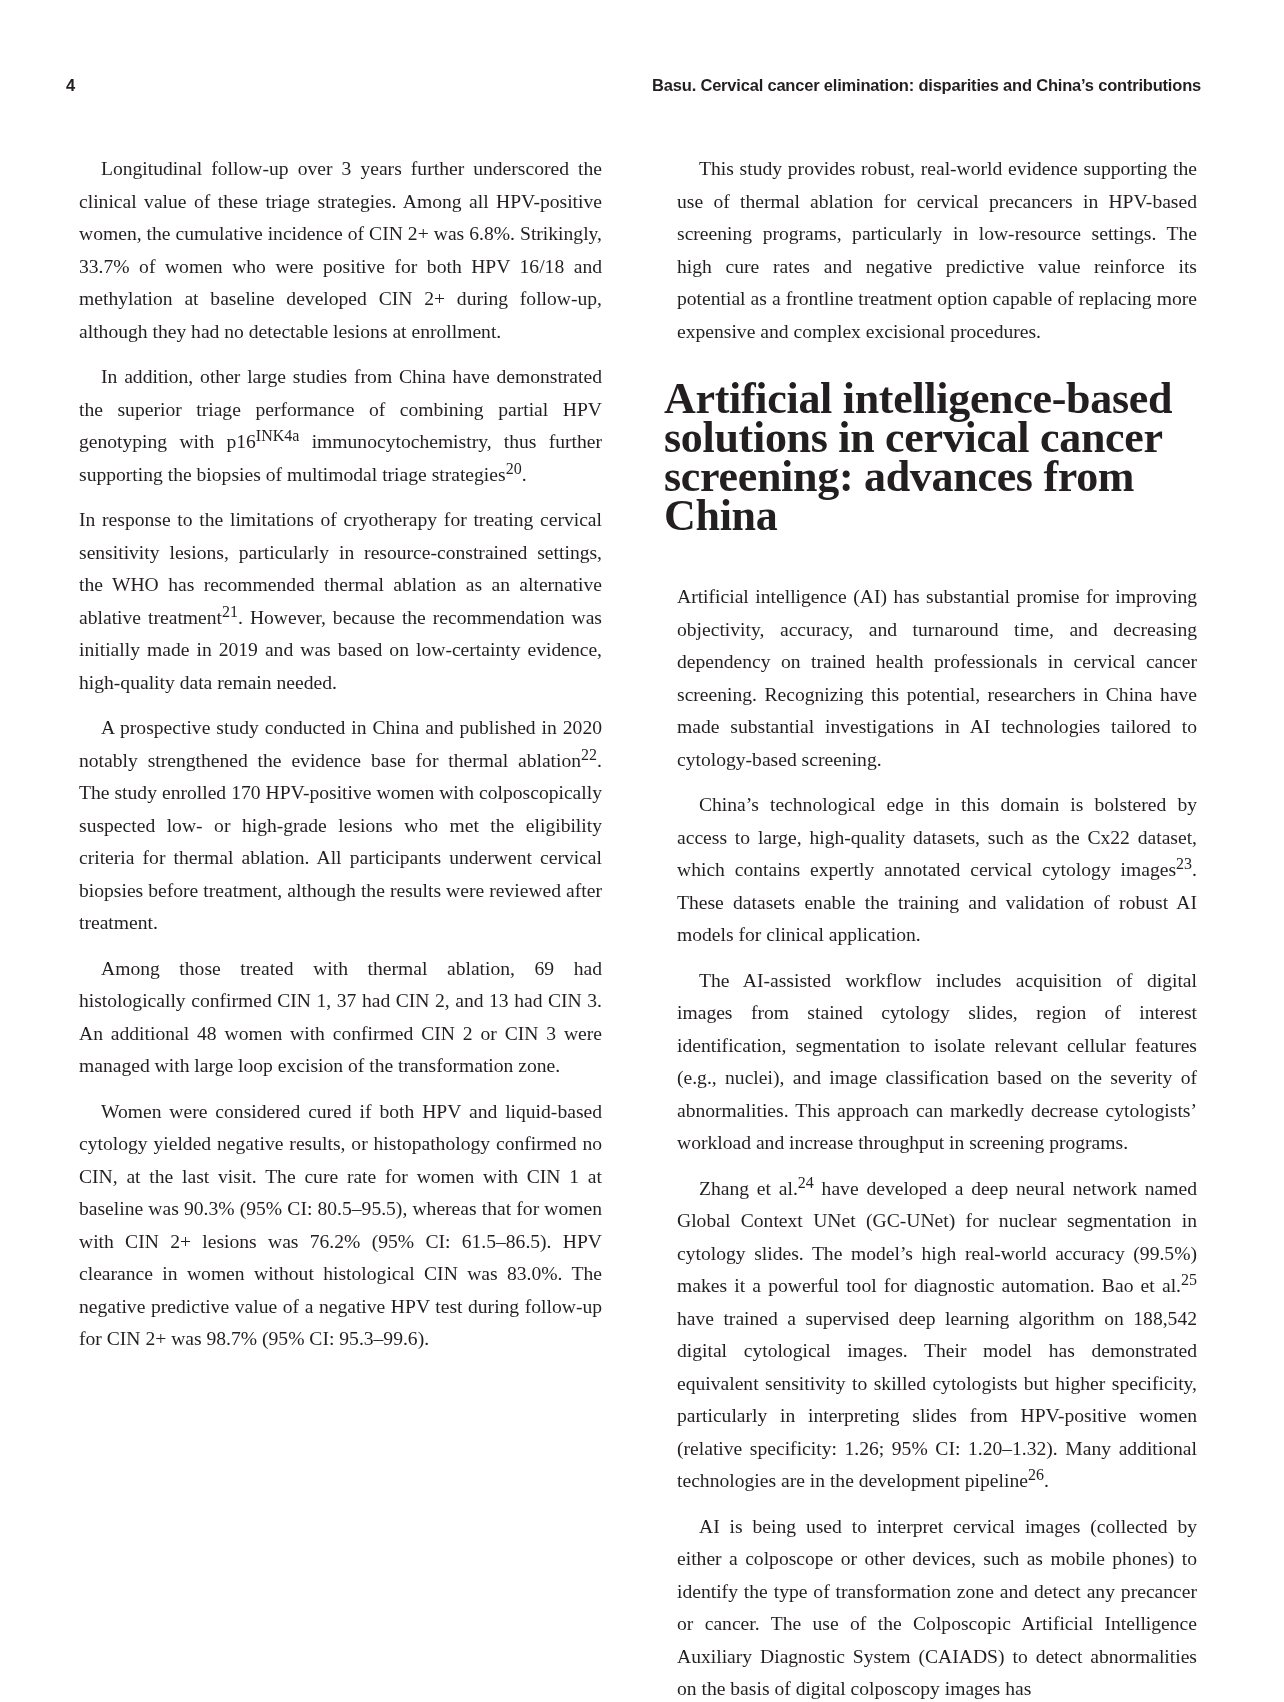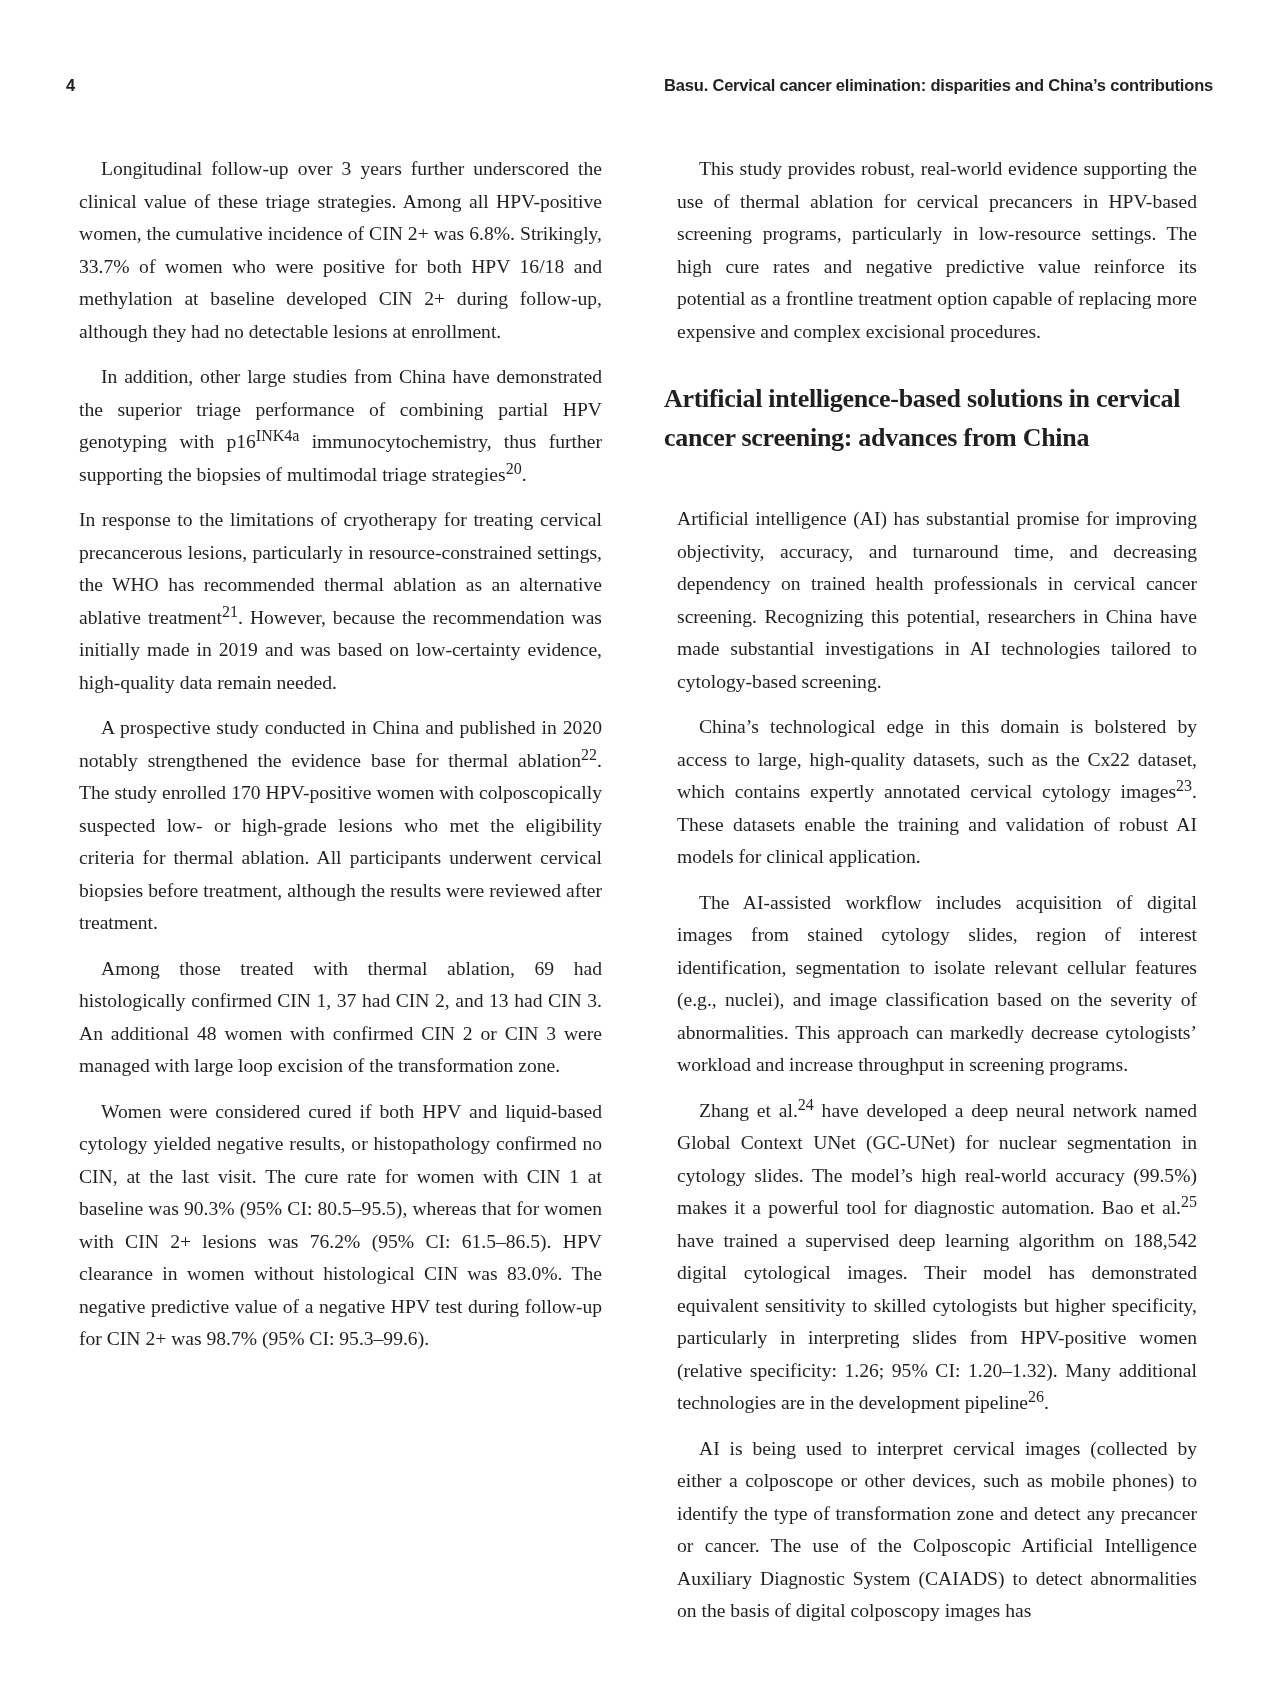--- a/index.html
+++ b/index.html
@@ -1,44 +1,44 @@
 <!DOCTYPE html>
 <html><head>
 <meta charset="utf-8">
 <style>
   html, body { margin: 0; padding: 0; background: #ffffff; }
   body { width: 1284px; height: 1702px; position: relative; overflow: hidden; color: #231f20; }
   .running-head { position: absolute; top: 76px; left: 66px; right: 71px; height: 24px;
     font-family: "Liberation Sans", sans-serif; font-weight: bold; font-size: 16.5px; letter-spacing: -0.2px; color: #231f20; }
   .page-num { position: absolute; left: 0; top: 0; }
-  .running-title { position: absolute; right: 0; top: 0; white-space: nowrap; }
+  .running-title { position: absolute; right: 12px; top: 0; white-space: nowrap; }
   .col { position: absolute; top: 140px; width: 549px;
     font-family: "Liberation Serif", serif; font-size: 19.6px; line-height: 32.5px; color: #231f20; }
   .col-left { left: 66px; }
   .col-right { left: 664px; width: 546px; }
   .col p { margin: 13px; text-align: justify; hyphens: manual; }
   .col p.indent { text-indent: 22px; }
   sup { font-size: 16px; line-height: 0; vertical-align: 7px; }
-  h2 { font-family: "Liberation Serif", serif; font-weight: bold; font-size: 26px; line-height: 39px;
+  h2 { font-family: "Liberation Serif", serif; font-weight: bold; font-size: 44px; line-height: 39px;
     margin: 0; color: #231f20; letter-spacing: -0.3px; }
   .h-left { margin-top: 26px; margin-bottom: 48px; }
   .h-right { margin-top: 31px; margin-bottom: 46px; }
 </style>
 </head>
 <body>
 
 <div class="running-head">
   <span class="page-num">4</span>
   <span class="running-title">Basu. Cervical cancer elimination: disparities and China’s contributions</span>
 </div>
 
 <div class="col col-left">
   <p class="indent">Longitudinal follow-up over 3 years further underscored the clinical value of these triage strategies. Among all HPV-positive women, the cumulative incidence of CIN 2+ was 6.8%. Strikingly, 33.7% of women who were positive for both HPV 16/18 and methylation at baseline developed CIN 2+ during follow-up, although they had no detectable lesions at enrollment.</p>
   <p class="indent"><span>In addition, other large studies from China have demonstrated the superior triage performance of combining partial HPV genotyping with p16</span><sup>INK4a</sup><span> immunocytochemistry, thus further supporting the biopsies of multimodal triage strategies</span><sup>20</sup><span>.</span></p>
-  <p><span>In response to the limitations of cryotherapy for treating cervical precancerous lesions, particularly in resource-constrained settings, the WHO has recommended thermal ablation as an alternative ablative treatment</span><sup>21</sup><span>. However, because the recommendation was initially made in 2019 and was based on low-certainty evidence, high-quality data remain needed.</span></p>
+  <p><span>In response to the limitations of cryotherapy for treating cervical sensitivity lesions, particularly in resource-constrained settings, the WHO has recommended thermal ablation as an alternative ablative treatment</span><sup>21</sup><span>. However, because the recommendation was initially made in 2019 and was based on low-certainty evidence, high-quality data remain needed.</span></p>
   <p class="indent"><span>A prospective study conducted in China and published in 2020 notably strengthened the evidence base for thermal ablation</span><sup>22</sup><span>. The study enrolled 170 HPV-positive women with colposcopically suspected low- or high-grade lesions who met the eligibility criteria for thermal ablation. All participants underwent cervical biopsies before treatment, although the results were reviewed after treatment.</span></p>
   <p class="indent">Among those treated with thermal ablation, 69 had histologically confirmed CIN 1, 37 had CIN 2, and 13 had CIN 3. An additional 48 women with confirmed CIN 2 or CIN 3 were managed with large loop excision of the transformation zone.</p>
   <p class="indent">Women were considered cured if both HPV and liquid-based cytology yielded negative results, or histopathology confirmed no CIN, at the last visit. The cure rate for women with CIN 1 at baseline was 90.3% (95% CI: 80.5–95.5), whereas that for women with CIN 2+ lesions was 76.2% (95% CI: 61.5–86.5). HPV clearance in women without histological CIN was 83.0%. The negative predictive value of a negative HPV test during follow-up for CIN 2+ was 98.7% (95% CI: 95.3–99.6).</p>
 </div>
 
 <div class="col col-right">
   <p class="indent">This study provides robust, real-world evidence supporting the use of thermal ablation for cervical precancers in HPV-based screening programs, particularly in low-resource settings. The high cure rates and negative predictive value reinforce its potential as a frontline treatment option capable of replacing more expensive and complex excisional procedures.</p>
   <h2 class="h-right">Artificial intelligence-based solutions in cervical cancer screening: advances from China</h2>
   <p>Artificial intelligence (AI) has substantial promise for improving objectivity, accuracy, and turnaround time, and decreasing dependency on trained health professionals in cervical cancer screening. Recognizing this potential, researchers in China have made substantial investigations in AI technologies tailored to cytology-based screening.</p>
   <p class="indent"><span>China’s technological edge in this domain is bolstered by access to large, high-quality datasets, such as the Cx22 dataset, which contains expertly annotated cervical cytology images</span><sup>23</sup><span>. These datasets enable the training and validation of robust AI models for clinical application.</span></p>

